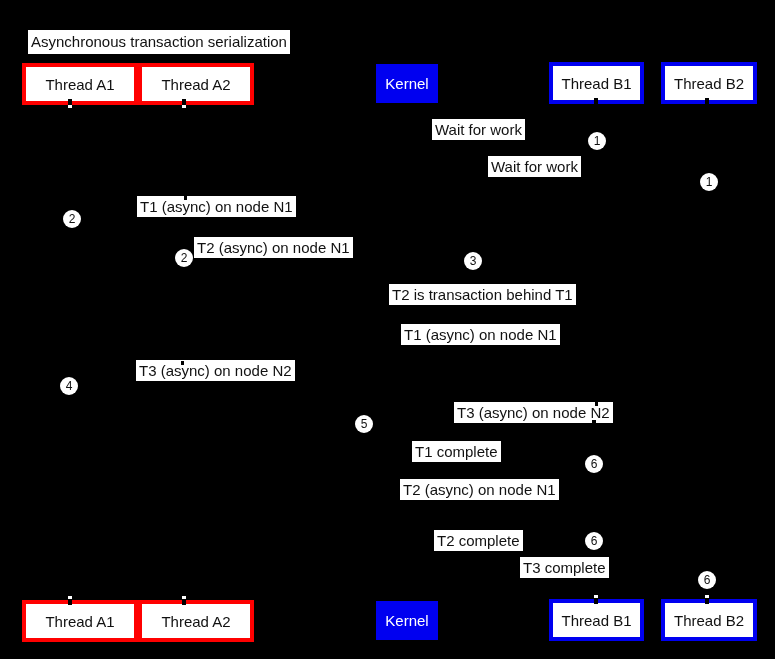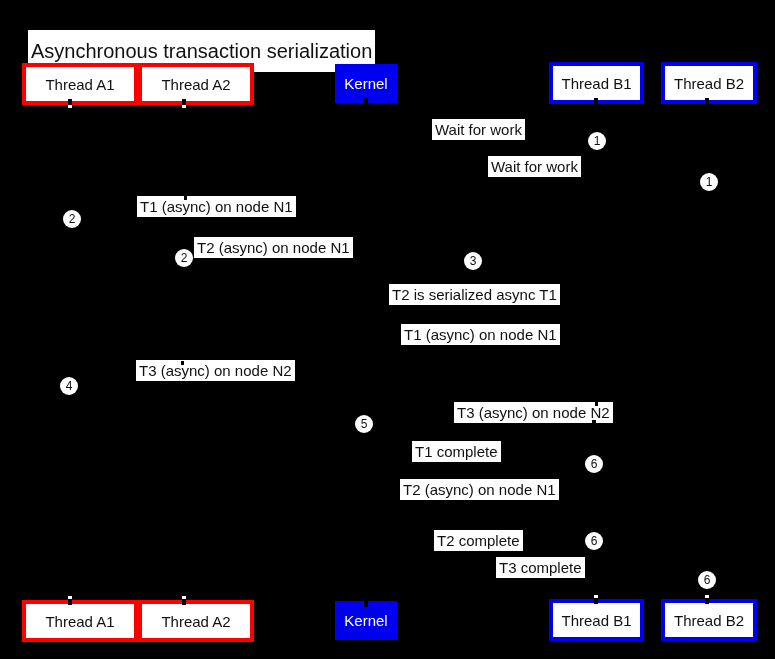--- a/index.html
+++ b/index.html
@@ -1,30 +1,30 @@
 <!DOCTYPE html>
 <html><head>
 <meta charset="utf-8">
 <style>
   html,body{margin:0;padding:0;background:#000;}
   .canvas{
     position:relative;width:775px;height:659px;background:#000;overflow:hidden;
     font-family:"Liberation Sans",sans-serif;
   }
   .title{
-    position:absolute;background:#fff;color:#111;font-size:20px;line-height:20px;
-    padding:11px 3px;white-space:nowrap;
+    position:absolute;background:#fff;color:#111;font-size:15px;line-height:20px;
+    padding:2px 3px;white-space:nowrap;
   }
   .actor{
     position:absolute;box-sizing:border-box;display:flex;align-items:center;justify-content:center;
     background:#fff;color:#111;font-size:15px;white-space:nowrap;z-index:1;
   }
   .actor.red{border:4px solid #ff0000;width:116px;height:42px;}
   .actor.blue{border:4px solid #0000f0;width:96px;height:42px;}
-  .actor.kernel{background:#0000f0;color:#fff;width:62px;height:39px;border:none;}
+  .actor.kernel{background:#0000f0;color:#fff;width:62px;height:39px;border:none;margin-left:41px;}
   .msg{
     position:absolute;background:#fff;color:#111;font-size:15px;line-height:19px;
     padding:1px 3px;white-space:nowrap;z-index:1;
   }
   .step{
     position:absolute;width:18px;height:18px;border-radius:50%;background:#fff;color:#111;
     font-size:12px;display:flex;align-items:center;justify-content:center;z-index:2;
   }
   .notch{position:absolute;width:4px;height:6px;background:#000;z-index:3;}
   .dash{position:absolute;background:#000;z-index:3;}
@@ -48,28 +48,28 @@
   <div class="notch" style="left:364px;top:98px"></div>
   <div class="notch" style="left:594px;top:98px"></div>
   <div class="notch" style="left:705px;top:98px"></div>
   <div class="stub" style="left:68px;top:105px"></div>
   <div class="stub" style="left:182px;top:105px"></div>
 
   <div class="msg" style="left:432px;top:119px">Wait for work</div>
   <div class="msg" style="left:488px;top:156px">Wait for work</div>
   <div class="msg" style="left:137px;top:196px">T1 (async) on node N1</div>
   <div class="msg" style="left:194px;top:237px">T2 (async) on node N1</div>
-  <div class="msg" style="left:389px;top:284px">T2 is serialized async T1</div>
+  <div class="msg" style="left:389px;top:284px">T2 is transaction behind T1</div>
   <div class="msg" style="left:401px;top:324px">T1 (async) on node N1</div>
   <div class="msg" style="left:136px;top:360px">T3 (async) on node N2</div>
   <div class="msg" style="left:454px;top:402px">T3 (async) on node N2</div>
   <div class="msg" style="left:412px;top:441px">T1 complete</div>
   <div class="msg" style="left:400px;top:479px">T2 (async) on node N1</div>
   <div class="msg" style="left:434px;top:530px">T2 complete</div>
-  <div class="msg" style="left:496px;top:557px">T3 complete</div>
+  <div class="msg" style="left:520px;top:557px">T3 complete</div>
 
   <div class="dash" style="left:184px;top:196px;width:3px;height:4px"></div>
   <div class="dash" style="left:181px;top:361px;width:3px;height:4px"></div>
   <div class="dash" style="left:595px;top:402px;width:3px;height:4px"></div>
   <div class="dash" style="left:592px;top:420px;width:4px;height:5px"></div>
 
   <div class="step" style="left:588px;top:132px">1</div>
   <div class="step" style="left:700px;top:173px">1</div>
   <div class="step" style="left:63px;top:210px">2</div>
   <div class="step" style="left:175px;top:249px">2</div>

